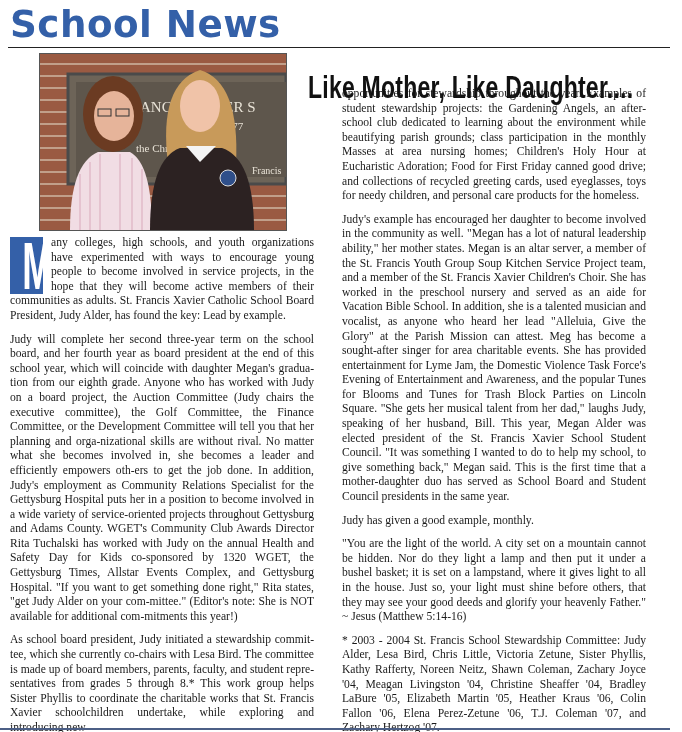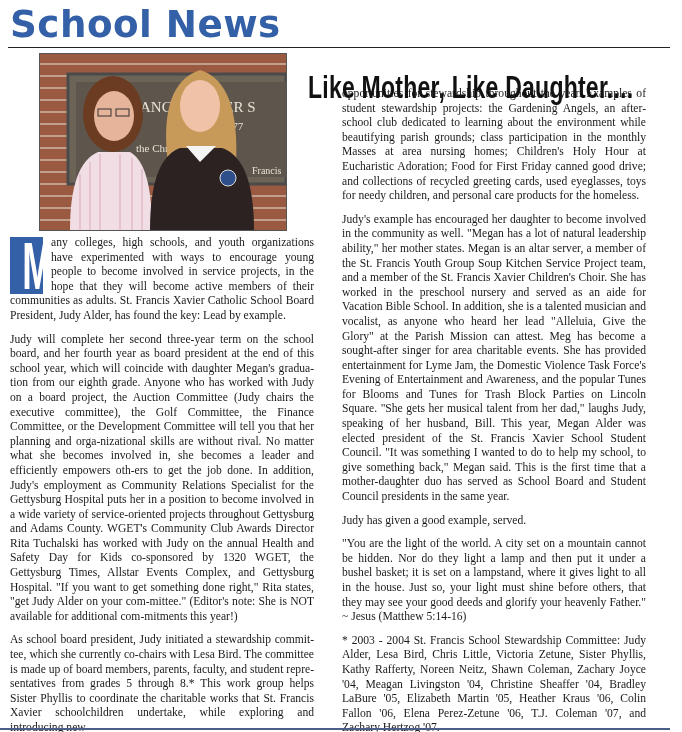--- a/index.html
+++ b/index.html
@@ -120,19 +120,19 @@
     <p>
       <span class="dropcap"><span>M</span></span><span>any colleges, high schools, and youth organizations have experimented with ways to encourage young people to become involved in service projects, in the hope that they will become active members of their communities as adults. St. Francis Xavier Catholic School Board President, Judy Alder, has found the key: Lead by example.</span>
     </p>
     <p><span>Judy will complete her second three-year term on the school board, and her fourth year as board president at the end of this school year, which will coincide with daughter Megan's gradua-tion from our eighth grade. Anyone who has worked with Judy on a board project, the Auction Committee (Judy chairs the executive committee), the Golf Committee, the Finance Committee, or the Development Committee will tell you that her planning and orga-nizational skills are without rival. No matter what she becomes involved in, she becomes a leader and efficiently empowers oth-ers to get the job done. In addition, Judy's employment as Community Relations Specialist for the Gettysburg Hospital puts her in a position to become involved in a wide variety of service-oriented projects throughout Gettysburg and Adams County. WGET's Community Club Awards Director Rita Tuchalski has worked with Judy on the annual Health and Safety Day for Kids co-sponsored by </span><span class="italic">1320 WGET, the Gettysburg Times</span><span>, Allstar Events Complex, and Gettysburg Hospital. "If you want to get something done right," Rita states, "get Judy Alder on your com-mittee." (Editor's note:  She is NOT available for additional com-mitments this year!)</span></p>
     <p>As school board president, Judy initiated a stewardship commit-tee, which she currently co-chairs with Lesa Bird. The committee is made up of board members, parents, faculty, and student repre-sentatives from grades 5 through 8.*  This work group helps Sister Phyllis to coordinate the charitable works that St. Francis Xavier schoolchildren undertake, while exploring and introducing new</p>
   </div>
 
   <div class="col col-right">
     <p>opportunities for stewardship throughout the year. Examples of student stewardship projects: the Gardening Angels, an after-school club dedicated to learning about the environment while beautifying parish grounds; class participation in the monthly Masses at area nursing homes; Children's Holy Hour at Eucharistic Adoration; Food for First Friday canned good drive; and collections of recycled greeting cards, used eyeglasses, toys for needy children, and personal care products for the homeless.</p>
     <p>Judy's example has encouraged her daughter to become involved in the community as well. "Megan has a lot of natural leadership ability," her mother states. Megan is an altar server, a member of the St. Francis Youth Group Soup Kitchen Service Project team, and a member of the St. Francis Xavier Children's Choir. She has worked in the preschool nursery and served as an aide for Vacation Bible School. In addition, she is a talented musician and vocalist, as anyone who heard her lead  "Alleluia, Give the Glory" at the Parish Mission can attest. Meg has become a sought-after singer for area charitable events. She has provided entertainment for Lyme Jam, the Domestic Violence Task Force's Evening of Entertainment and Awareness, and the popular Tunes for Blooms and Tunes for Trash Block Parties on Lincoln Square. "She gets her musical talent from her dad," laughs Judy, speaking of her husband, Bill. This year, Megan Alder was elected president of the St. Francis Xavier School Student Council. "It was something I wanted to do to help my school, to give something back," Megan said. This is the first time that a mother-daughter duo has served as School Board and Student Council presidents in the same year.</p>
-    <p>Judy has given a good example, served.</p>
+    <p>Judy has given a good example, monthly.</p>
     <p>"You are the light of the world. A city set on a mountain cannot be hidden.  Nor do they light a lamp and then put it under a bushel basket; it is set on a lampstand, where it gives light to all in the house.  Just so, your light must shine before others, that they may see your good deeds and glorify your heavenly Father." ~ Jesus (Matthew 5:14-16)</p>
     <p class="italic">* 2003 - 2004 St. Francis School Stewardship Committee: Judy Alder, Lesa Bird, Chris Little, Victoria Zetune, Sister Phyllis, Kathy Rafferty, Noreen Neitz, Shawn Coleman, Zachary Joyce '04, Meagan Livingston '04, Christine Sheaffer '04, Bradley LaBure '05, Elizabeth Martin '05, Heather Kraus '06, Colin Fallon '06, Elena Perez-Zetune '06, T.J. Coleman '07, and Zachary Hertzog '07.</p>
   </div>
 
   <div class="bottom-rule"></div>
 </div>
 
 </body></html>

